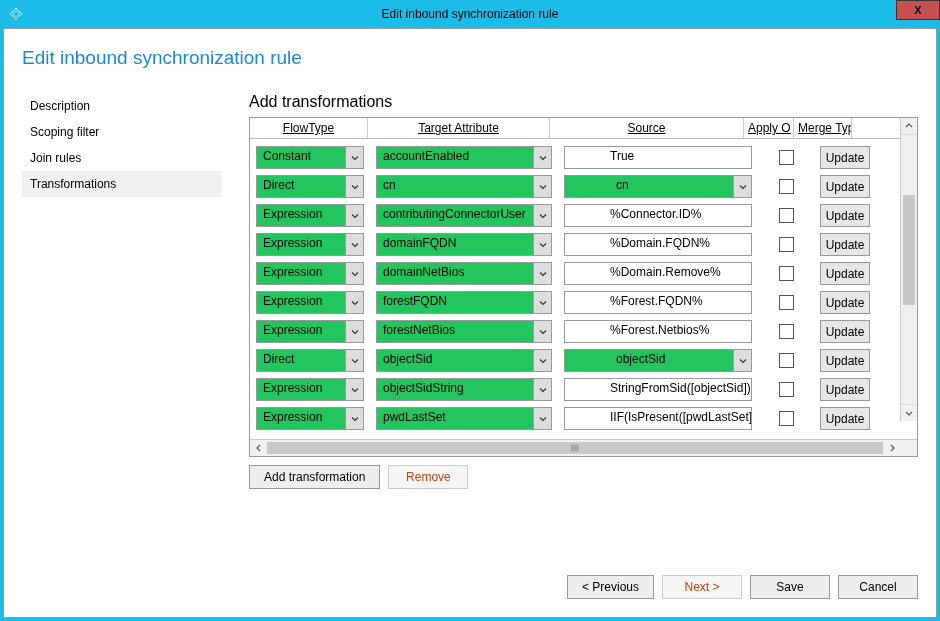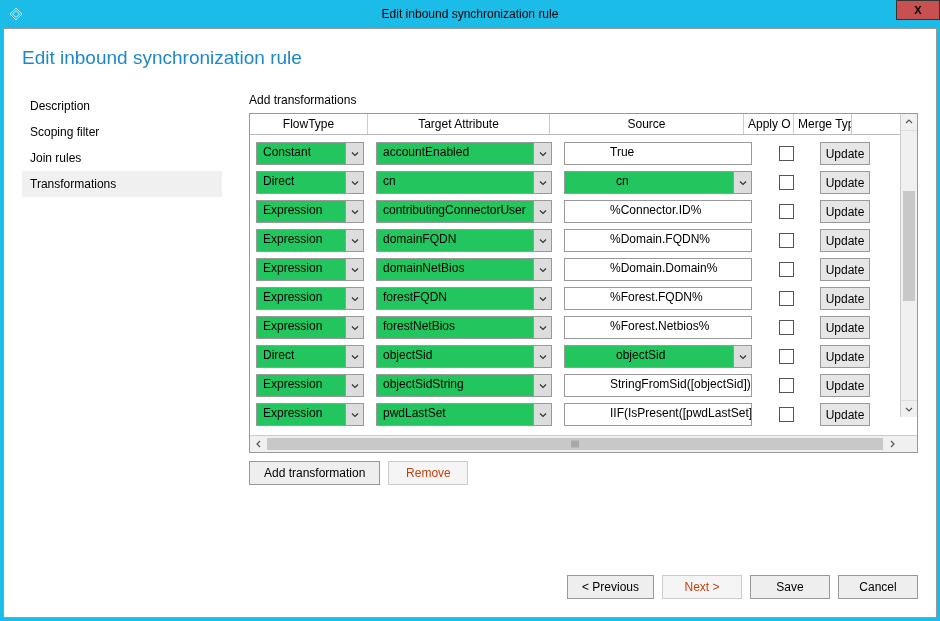--- a/index.html
+++ b/index.html
@@ -89,39 +89,40 @@
 .sidebar-item.selected {
   background: #f0f0f0;
 }
 .main {
   flex: 1;
   display: flex;
   flex-direction: column;
   min-width: 0;
 }
 .section-heading {
-  font-size: 12px;
+  font-size: 16px;
   margin-bottom: 6px;
 }
 .grid-wrap {
   border: 1px solid #999;
   position: relative;
   height: 340px;
   display: flex;
   flex-direction: column;
 }
 .grid-scroll {
   flex: 1;
   overflow: hidden;
   position: relative;
 }
 .grid-head-row {
   display: flex;
   border-bottom: 1px solid #bbb;
   background: #fff;
+  text-decoration: underline;
 }
 .grid-head-cell {
   border-right: 1px solid #ccc;
   text-align: center;
   padding: 3px 4px;
   font-size: 12px;
   background: #fff;
   overflow: hidden;
   white-space: nowrap;
 }
@@ -463,21 +464,21 @@
                       </span>
                     </div>
                     <div class="dd col-target-cell">
                       <span class="dd-text">domainNetBios</span>
                       <span class="dd-btn">
                         <svg viewBox="0 0 8 8">
                           <path d="M1 2.5 L4 5.5 L7 2.5" fill="none" stroke="#333" stroke-width="1.2"></path>
                         </svg>
                       </span>
                     </div>
-                    <div class="txt col-source-cell">%Domain.Domain%</div>
+                    <div class="txt col-source-cell">%Domain.Remove%</div>
                     <div class="col-apply-cell">
                       <div class="chk"></div>
                     </div>
                     <div class="merge-btn col-merge-cell">
                       <span>Update</span>
                     </div>
                   </div>
                   <div class="grid-row">
                     <div class="dd col-flow-cell">
                       <span class="dd-text">Expression</span>

